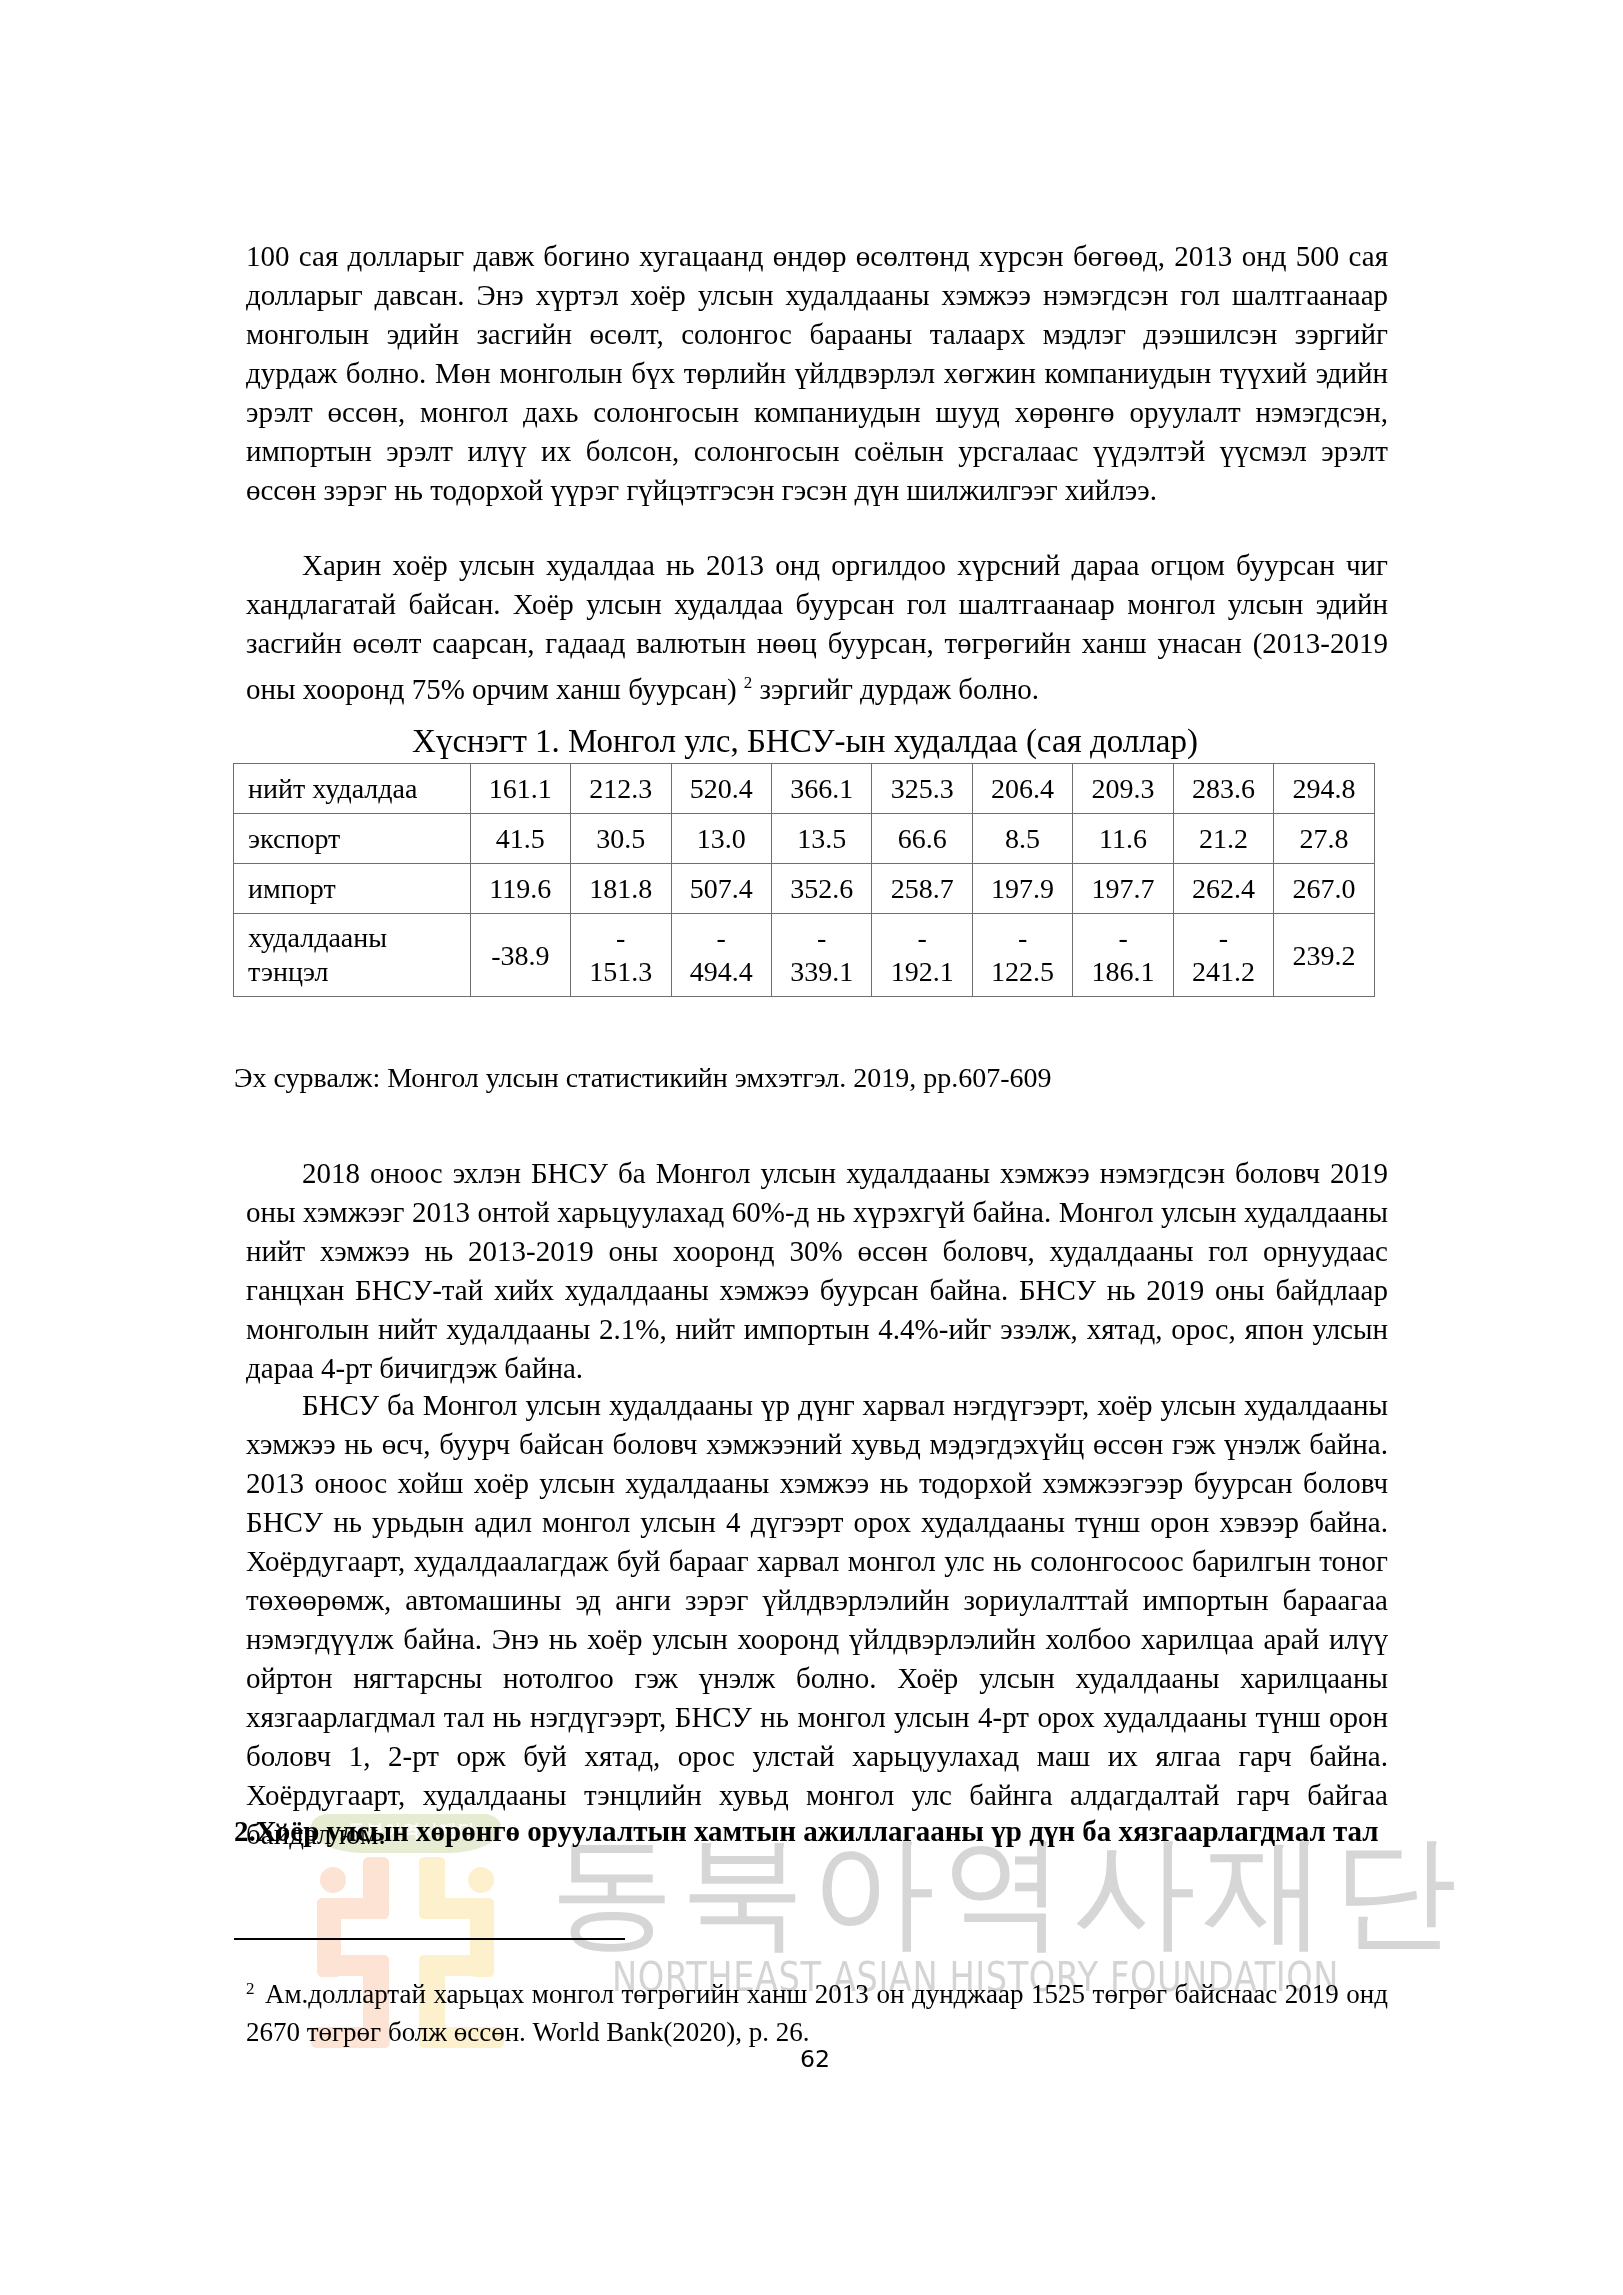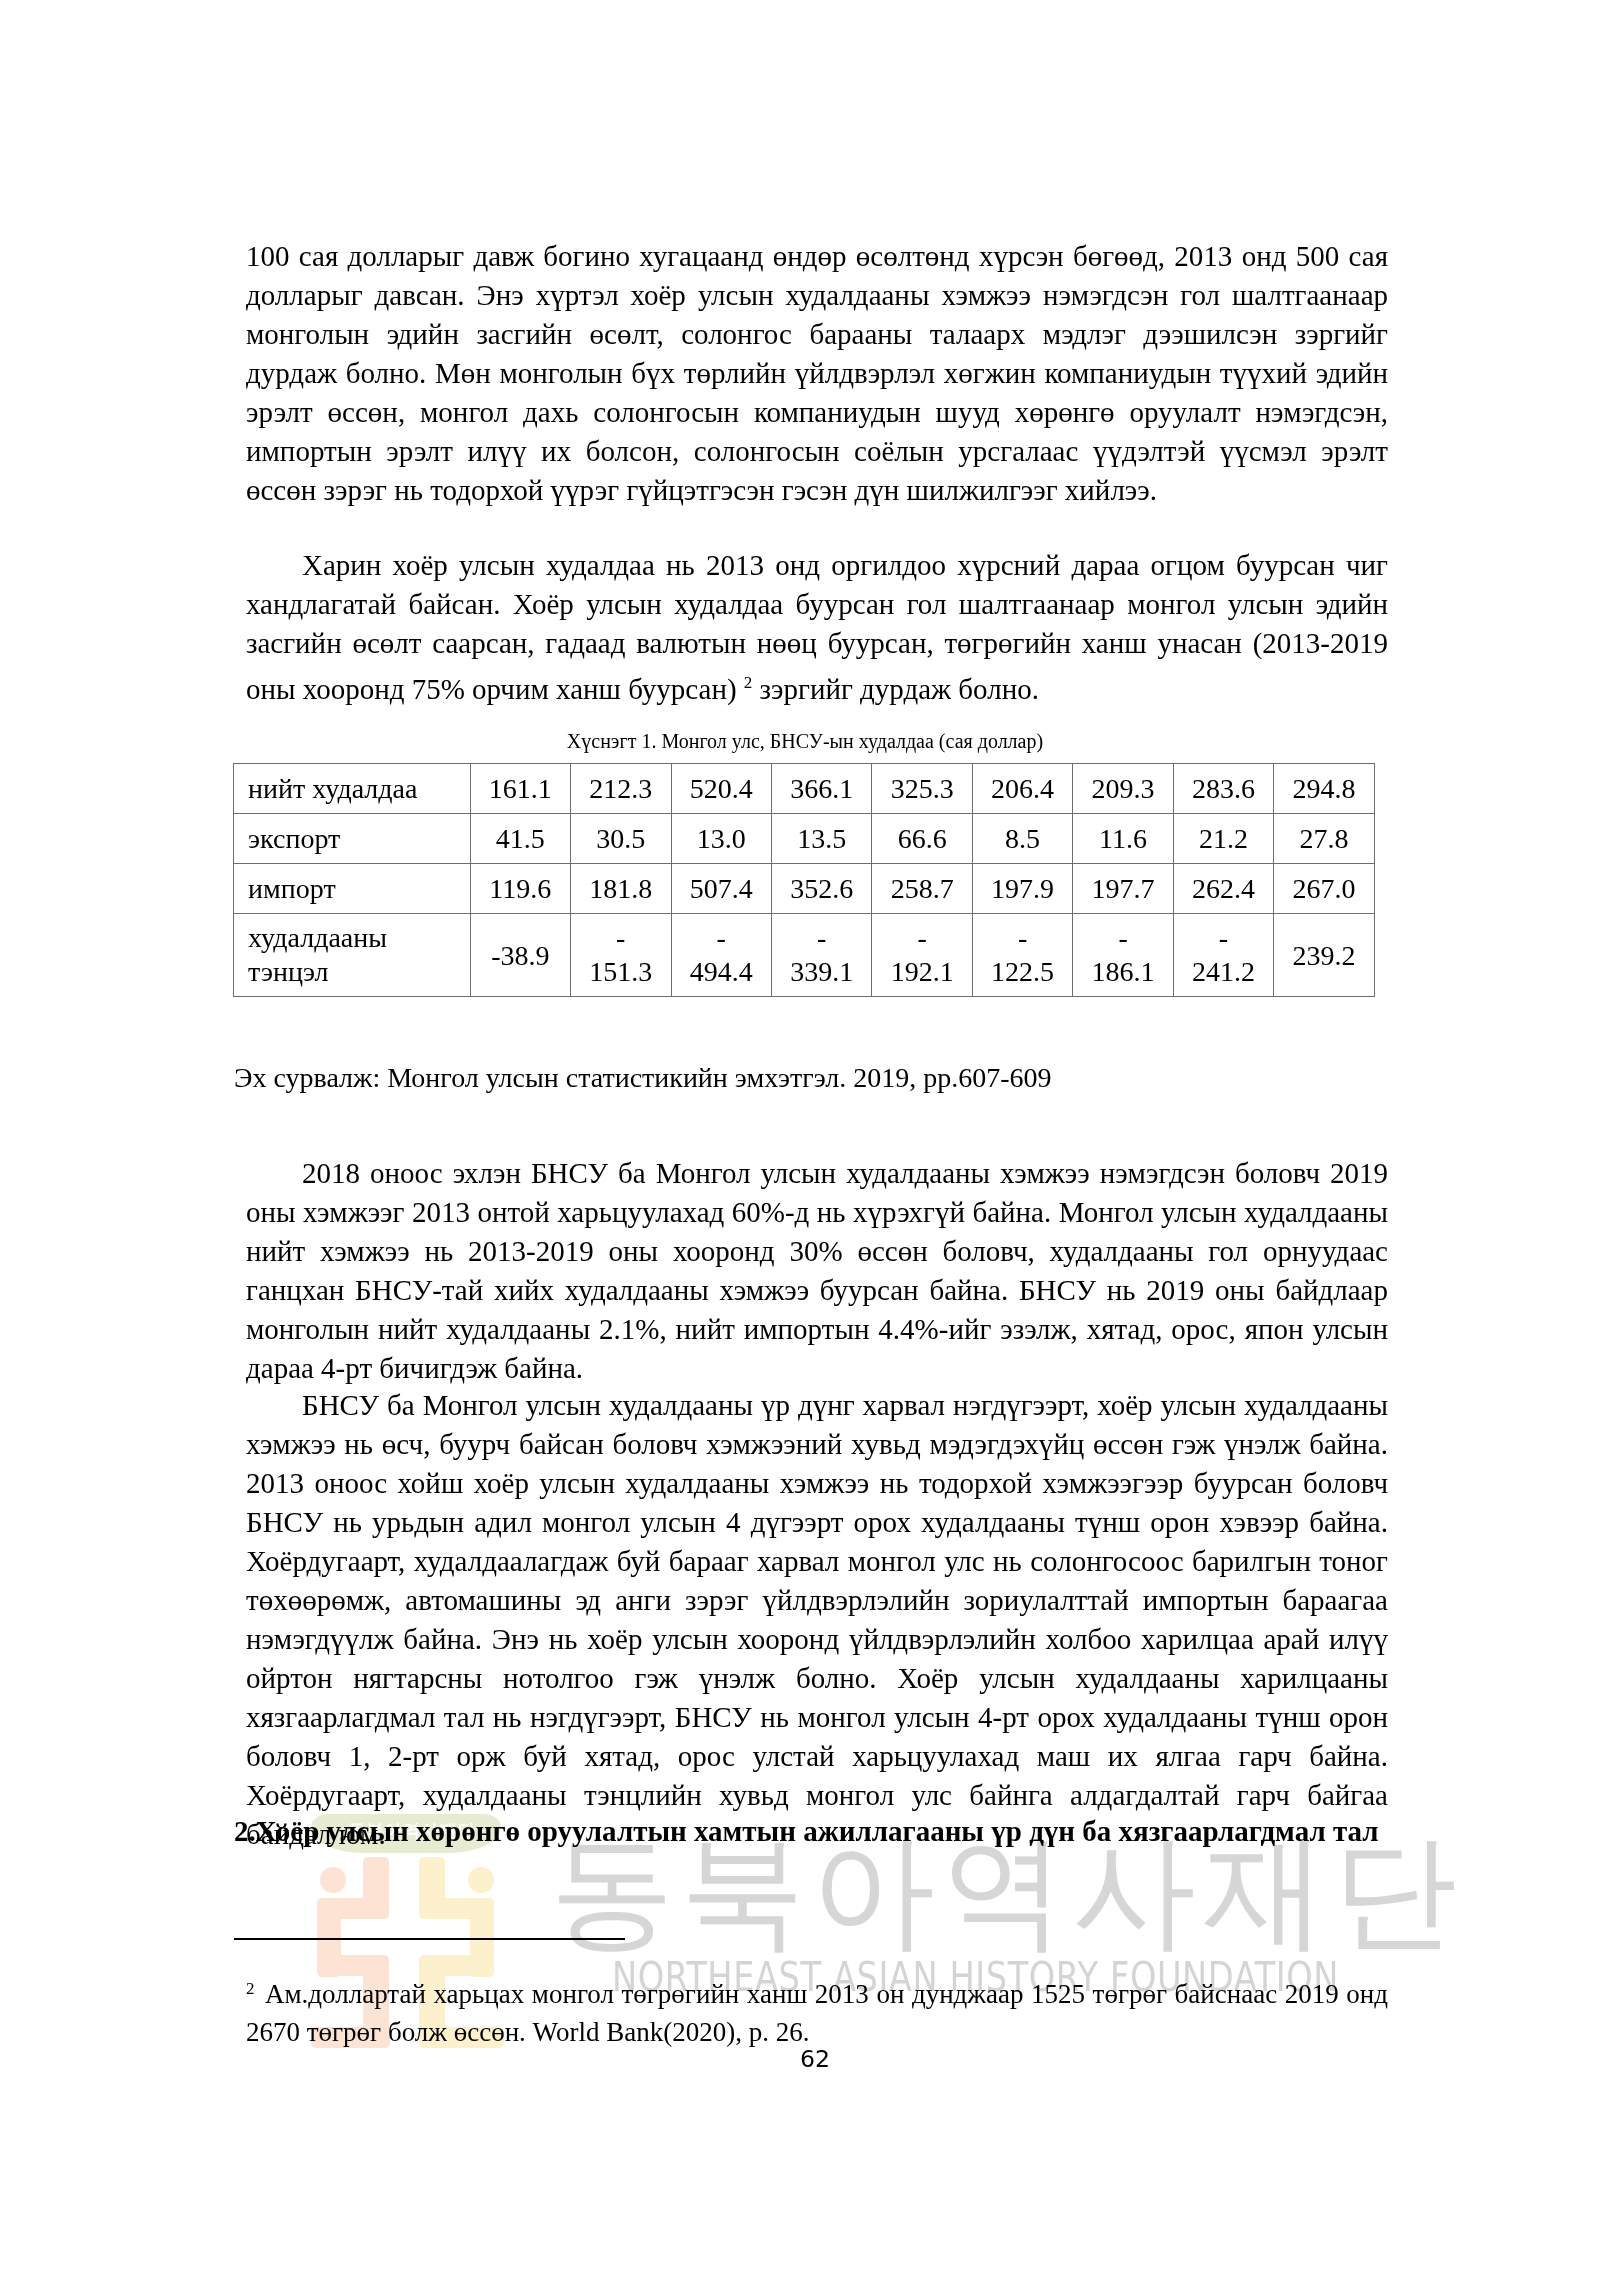--- a/index.html
+++ b/index.html
@@ -22,21 +22,21 @@
                   letter-spacing: 6.5px; line-height: 1; white-space: nowrap; }
     .wm-text-en { position: absolute; left: 612px; top: 1953px; z-index: 0;
                   font-family: "DejaVu Sans", sans-serif; font-size: 41px; color: #d4d4d4;
                   letter-spacing: 0.7px; white-space: nowrap; transform: scaleX(0.82); transform-origin: left top; }
 
     
     .page { position: absolute; left: 234px; top: 0; width: 1142px; z-index: 1; }
     .para { position: absolute; left: 12px; width: 1142px; font-size: 29px; line-height: 39px;
             text-align: justify; text-align-last: left; }
     .para.indent { text-indent: 56px; }
-    .tcap { position: absolute; left: 0; width: 1142px; text-align: center; font-size: 20px; line-height: 33px; }
+    .tcap { position: absolute; left: 0; width: 1142px; text-align: center; font-size: 33px; line-height: 33px; }
     .source { position: absolute; left: 0; font-size: 28px; line-height: 33px; white-space: nowrap; }
 
     table.trade { position: absolute; left: -1.3px; top: 763px; border-collapse: collapse; font-size: 28px; z-index: 1; }
     table.trade td { border: 1.3px solid #6e6e6e; height: 49px; padding: 0; text-align: center; vertical-align: middle; line-height: 35px; }
     table.trade td.lab { width: 225px; text-align: left; padding-left: 14.4px; }
     table.trade td.lab.sub { }
     table.trade td.num { width: 101px; }
     table.trade tr.bal td { height: 82px; }
     .neg-dash { display: block; line-height: 34px; }
     .neg-val { display: block; line-height: 34px; }

